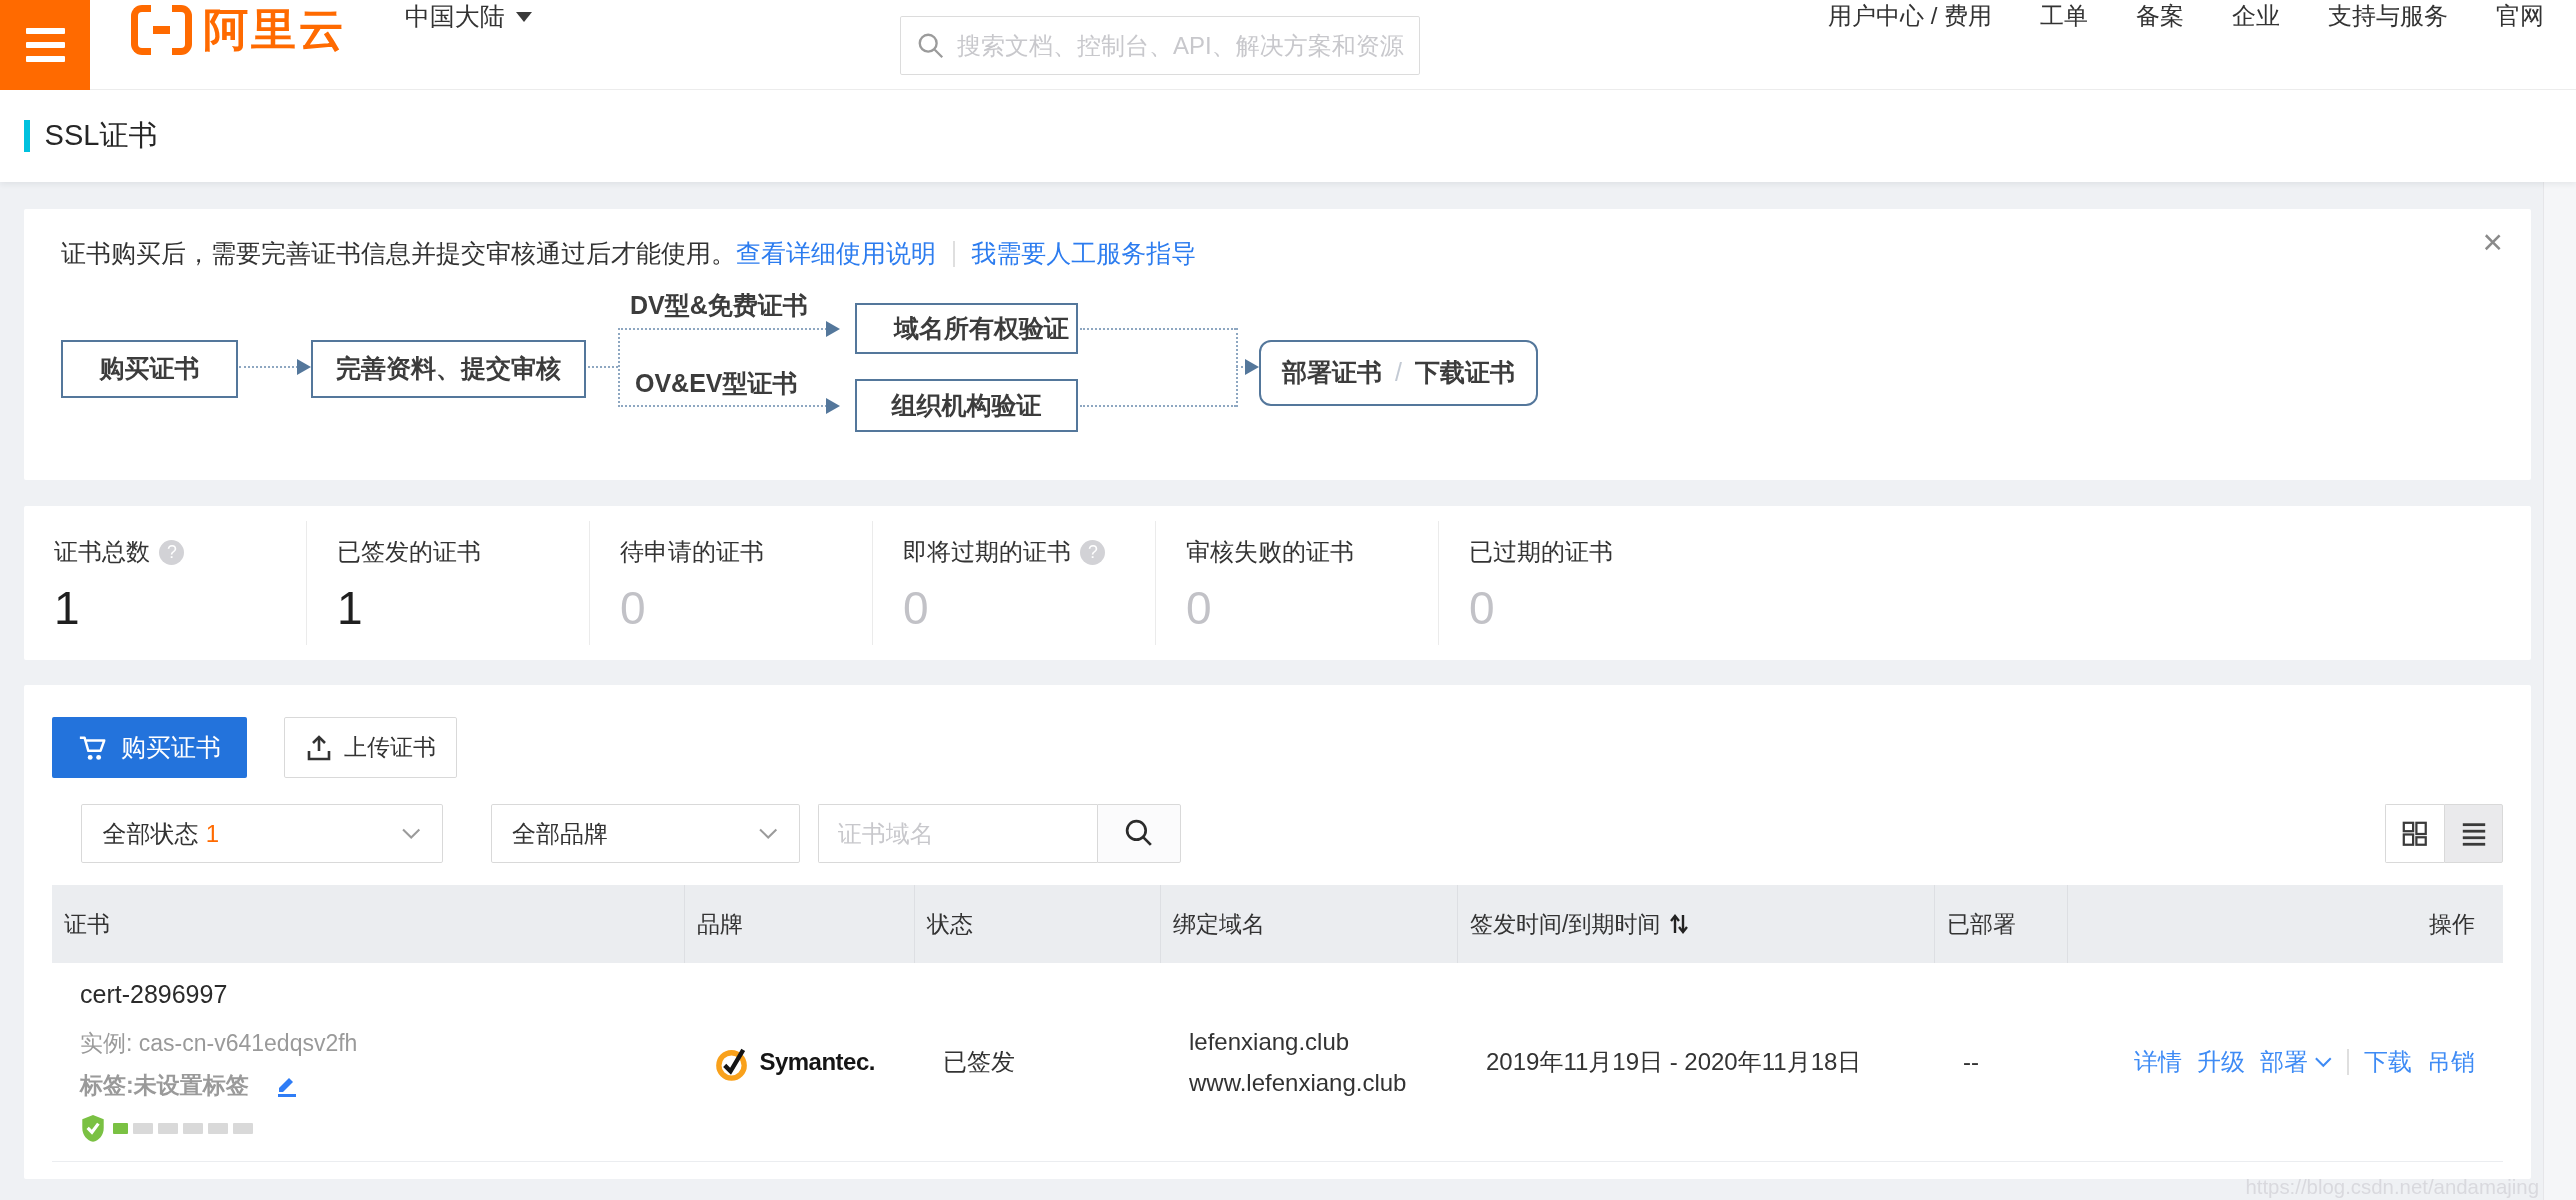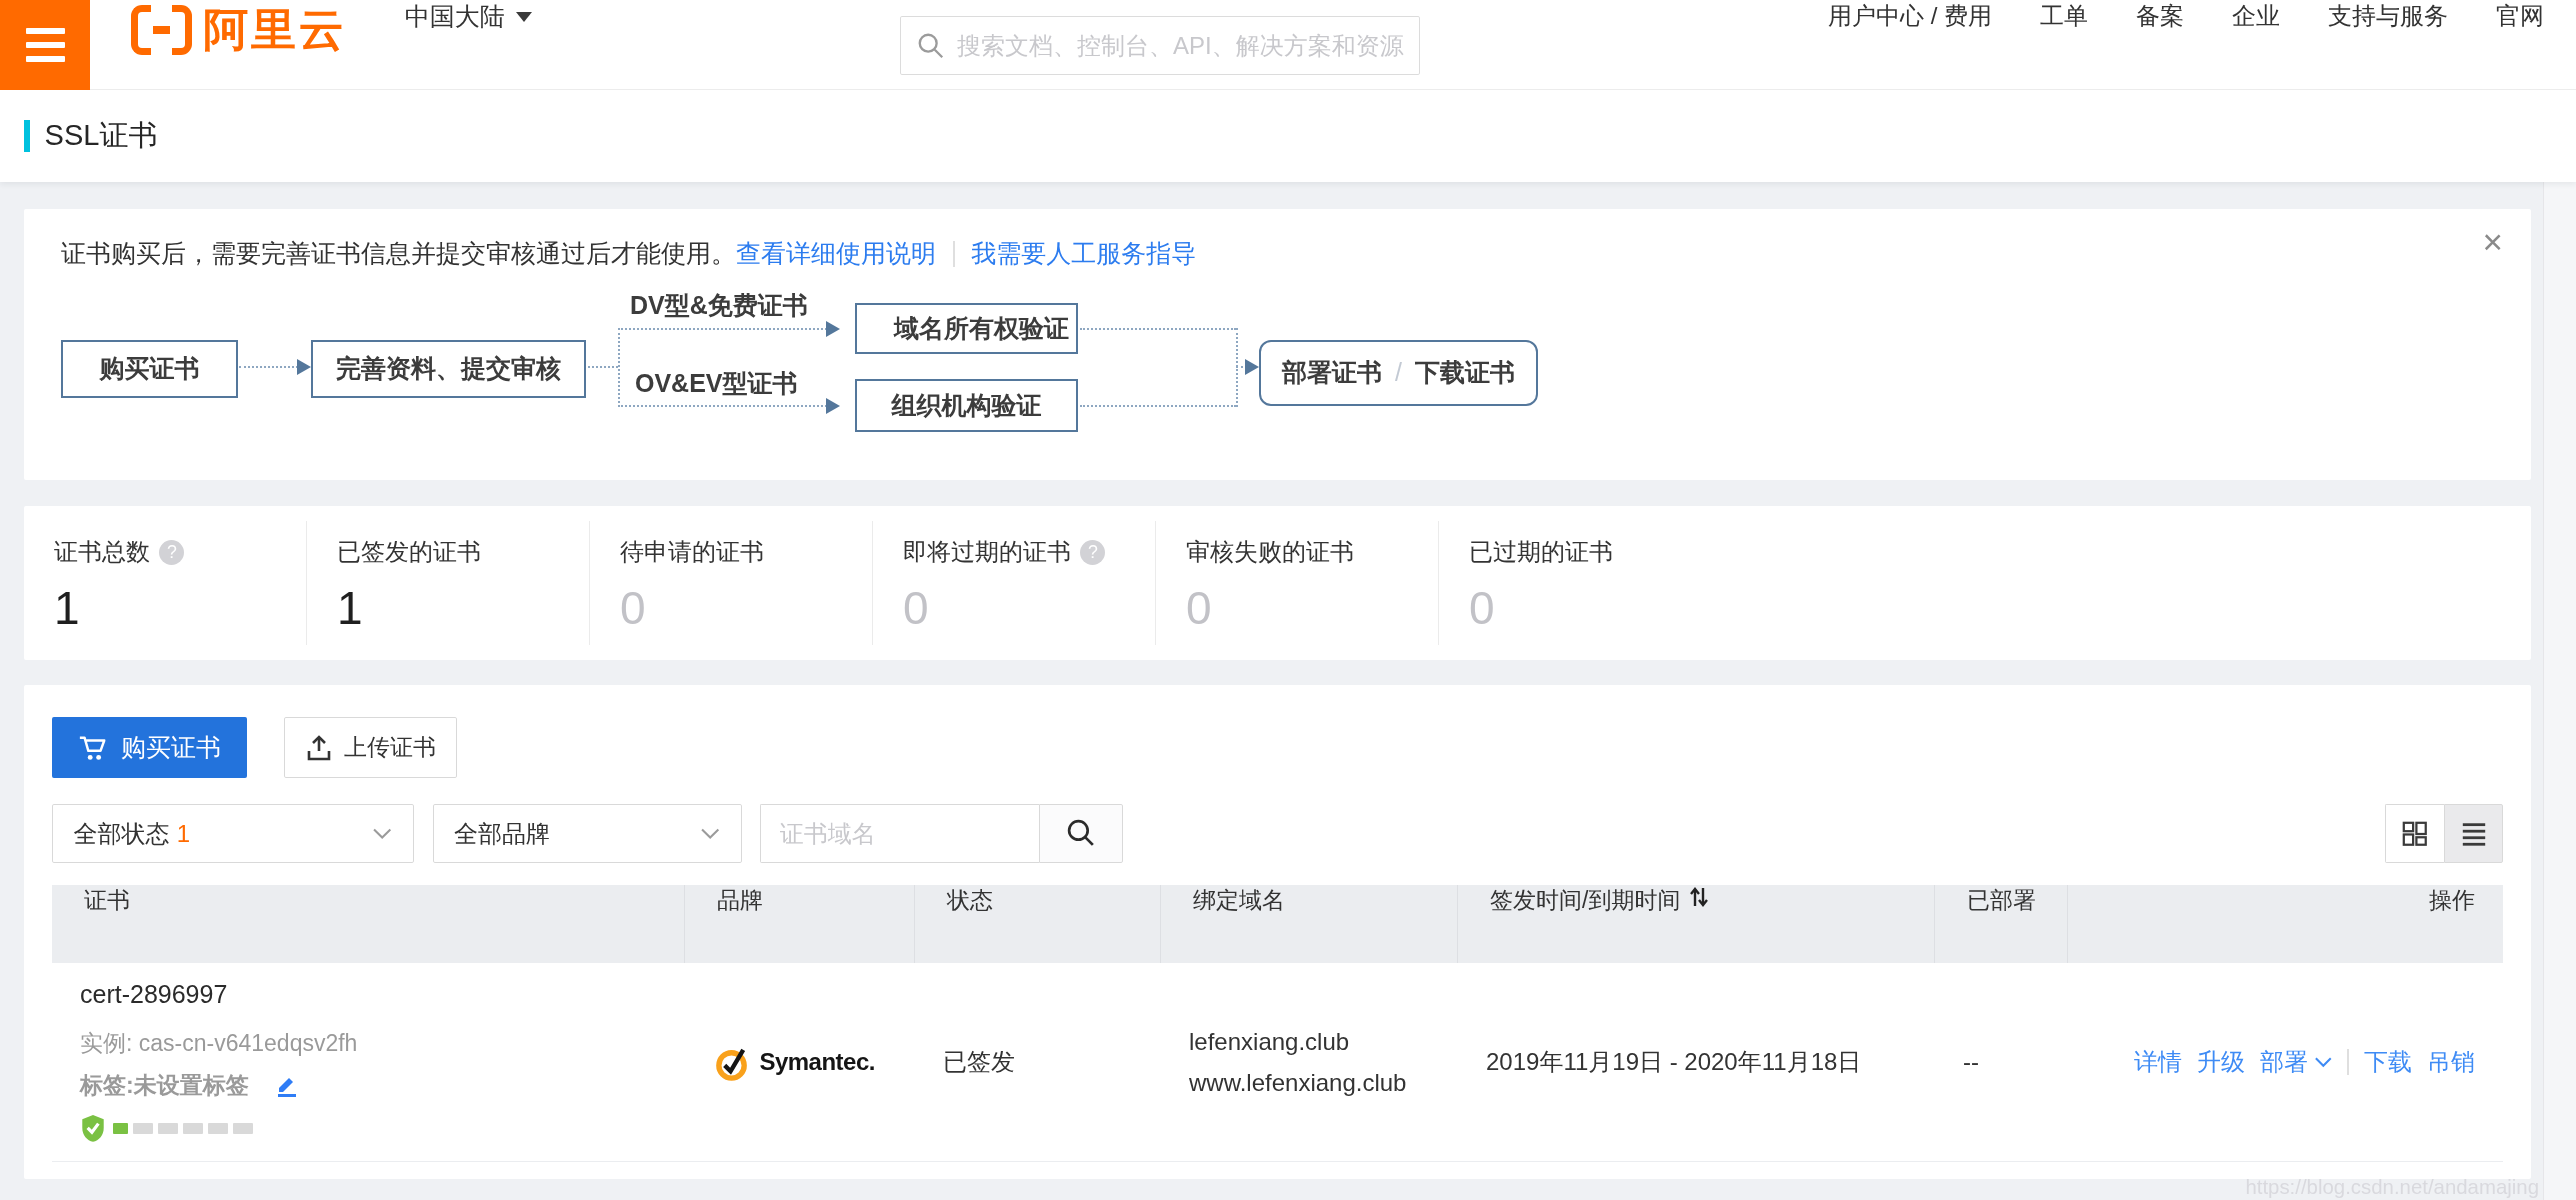--- a/index.html
+++ b/index.html
@@ -67,40 +67,40 @@
   .tool-row { display:flex; gap:37px; }
   .btn-buy { width:195px; height:61px; background:#2373dc; color:#fff; font-size:25px; border:none;
              display:flex; align-items:center; justify-content:center; gap:13px; cursor:pointer; border-radius:1.9px;
              font-family:"Liberation Sans","DejaVu Sans",sans-serif; }
   .btn-upload { width:173px; height:61px; background:#fff; color:#333; font-size:23px; border:0.9px solid #d9d9d9;
                 display:flex; align-items:center; justify-content:center; gap:11px; cursor:pointer; border-radius:1.9px;
                 font-family:"Liberation Sans","DejaVu Sans",sans-serif; }
   
   .filter-row { display:flex; margin-top:26px; align-items:center; }
   .select { height:59px; border:0.9px solid #d9d9d9; border-radius:1.9px; display:flex; align-items:center;
-            padding:0 20.4px; font-size:24px; color:#333; cursor:pointer; background:#fff; }
+            padding:0 20.4px; font-size:24px; color:#333; cursor:pointer; background:#fff;margin-left:29px; }
   .sel-status { width:362px; margin-right:18.6px; }
   .sel-brand { width:309px; margin-right:18.6px; }
   .select .spacer { flex:1; }
   .count { color:#FF6A00; margin-left:7.4px; }
   .dom-group { display:flex; }
   .dom-input { width:279px; height:59px; border:0.9px solid #d9d9d9; border-right:none; border-radius:1.9px 0 0 1.9px;
                padding:0 18.6px; font-size:24px; color:#333; outline:none;
                font-family:"Liberation Sans","DejaVu Sans",sans-serif; }
   .dom-input::placeholder { color:#c8c8cc; }
   .btn-search { width:84px; height:59px; border:0.9px solid #d9d9d9; background:#fbfbfc; display:flex;
                 align-items:center; justify-content:center; cursor:pointer; border-radius:0 1.9px 1.9px 0; }
   .view-toggle { margin-left:auto; display:flex; }
   .vbtn { width:59px; height:59px; border:0.9px solid #d9d9d9; background:#fff; display:flex; align-items:center;
           justify-content:center; cursor:pointer; }
   .vbtn.grid { border-right:none; border-radius:1.9px 0 0 1.9px; }
   .vbtn.list { background:#eaeaec; border-radius:0 1.9px 1.9px 0; }
   
   .t-head { display:flex; height:78px; background:#ebedf0; margin-top:22px; font-size:23px; color:#333; }
-  .hc { display:flex; align-items:flex-start; padding-left:32px; border-right:0.9px solid #dddfe3; }
+  .hc { display:flex; align-items:center; padding-left:12px; border-right:0.9px solid #dddfe3; }
   .hc:last-child { border-right:none; justify-content:flex-end; padding-right:28px; }
   .c1{width:633px;} .c2{width:230px;} .c3{width:246px;} .c4{width:297px;} .c5{width:477px;} .c6{width:133px;} .c7{flex:1;}
   .t-row { display:flex; min-height:199px; align-items:center; background:#fff; border-bottom:0.9px solid #ebedf0;
            font-size:24px; color:#333; }
   .bc { padding-left:28px; }
   .cert-name { font-size:25px; color:#2b2b2b; }
   .inst { font-size:23px; color:#9a9a9a; margin-top:18.6px; }
   .tagrow { font-size:23px; color:#9a9a9a; margin-top:11px; display:flex; align-items:center; gap:24px;font-weight:bold; }
   .secrow { margin-top:13px; display:flex; align-items:center; gap:7.4px; }
   .segs { display:flex; gap:4.6px; align-items:center; }

